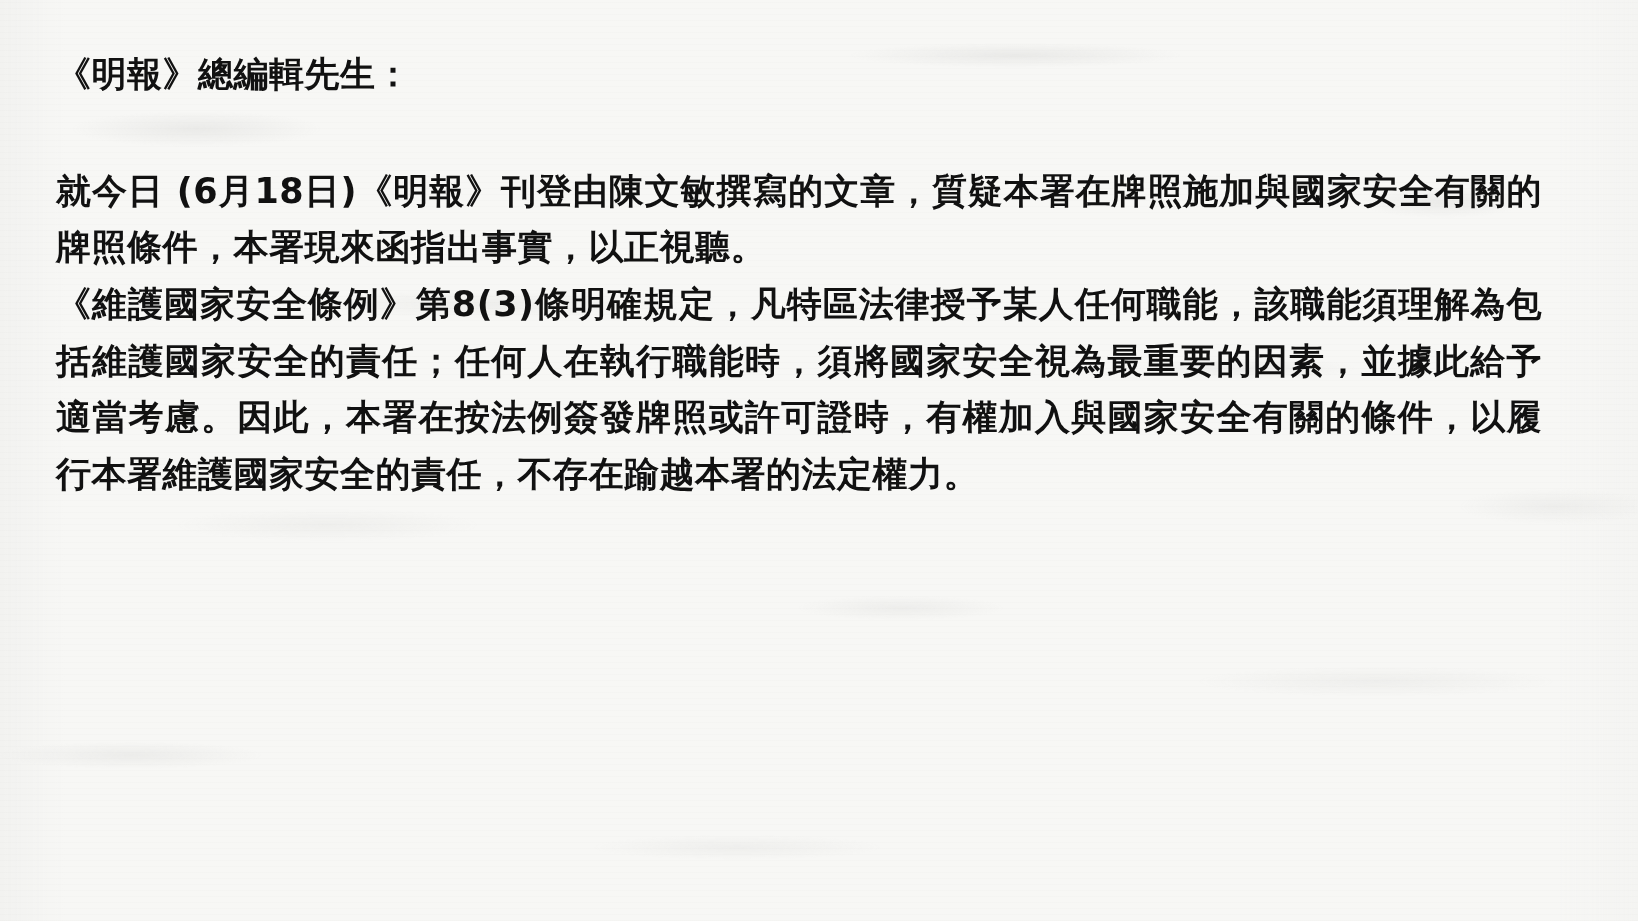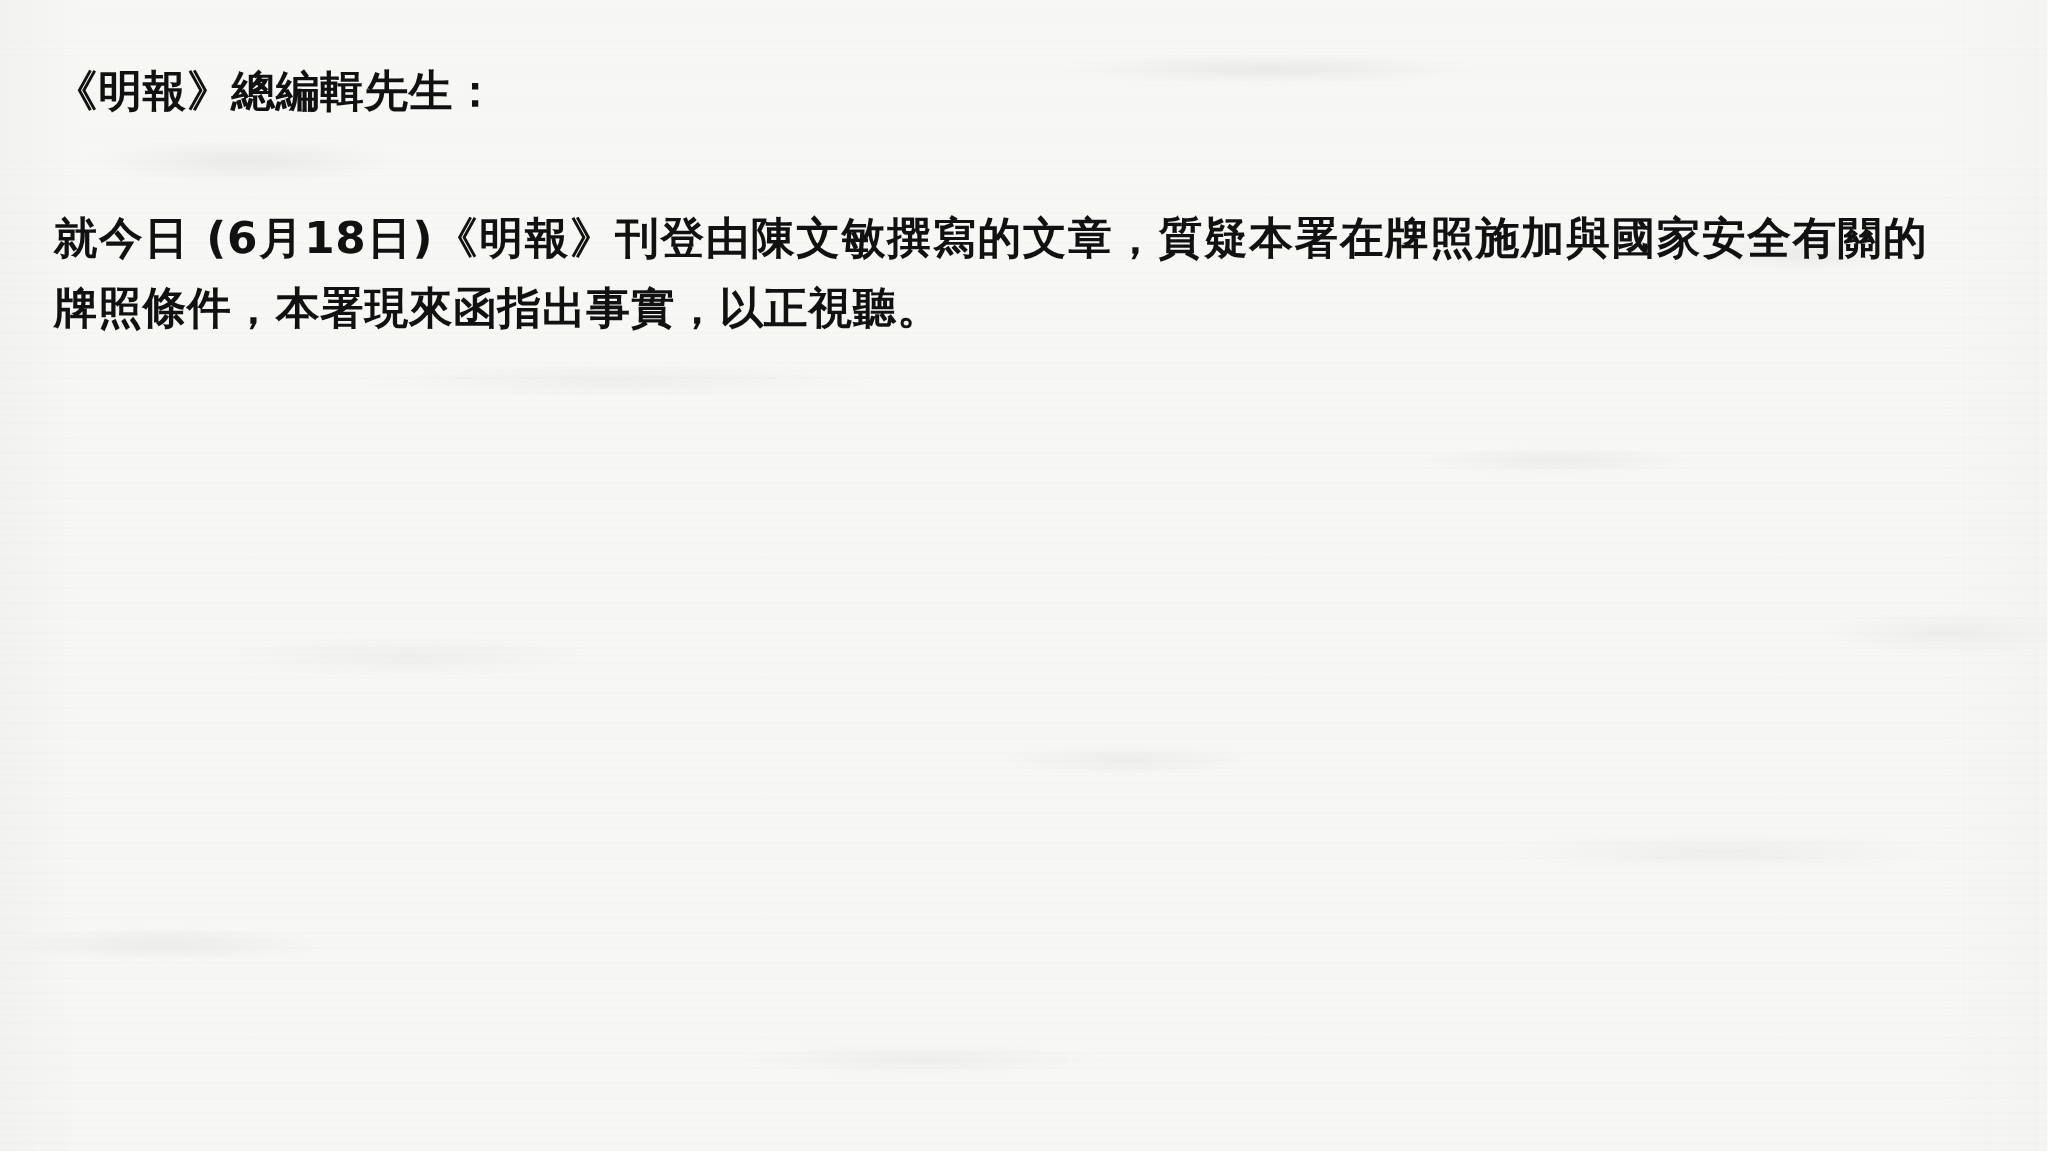--- a/index.html
+++ b/index.html
@@ -55,21 +55,21 @@
       rgba(180,180,178,0.10) 0px,
       rgba(180,180,178,0.10) 1px,
       rgba(255,255,255,0) 1px,
       rgba(255,255,255,0) 6px
     );
   }
 
   #letter {
     position: relative;
     z-index: 2;
-    padding: 46px 96px 0 43px;
+    padding: 46px 96px 0 56px;
     box-sizing: border-box;
   }
 
   .para {
     color: #111111;
     font-weight: 700;
     font-size: 35px;
     line-height: 1.62;
     letter-spacing: 0.5px;
     text-align: justify;
@@ -96,15 +96,16 @@
   <div id="texture"></div>
   <div id="grain"></div>
 
   <div id="letter">
 
     <p class="para salutation">《明報》總編輯先生：</p>
 
     <p class="para">就今日 (6月18日)《明報》刊登由陳文敏撰寫的文章，質疑本署在牌照施加與國家安全有關的牌照條件，本署現來函指出事實，以正視聽。</p>
 
 
+    <p class="para p-last">《維護國家安全條例》第8(3)條明確規定，凡特區法律授予某人任何職能，該職能須理解為包括維護國家安全的責任；任何人在執行職能時，須將國家安全視為最重要的因素，並據此給予適當考慮。因此，本署在按法例簽發牌照或許可證時，有權加入與國家安全有關的條件，以履行本署維護國家安全的責任，不存在踰越本署的法定權力。</p>
 
   </div>
 </div>
 
 </body></html>

